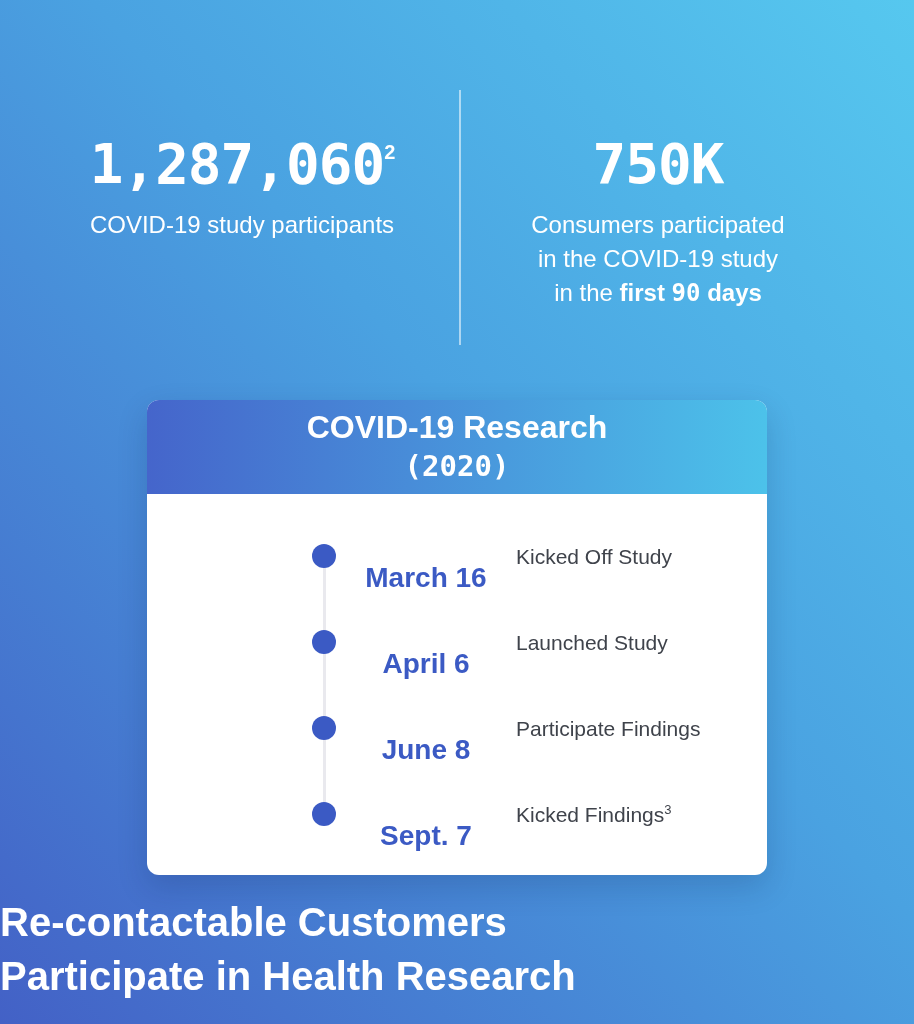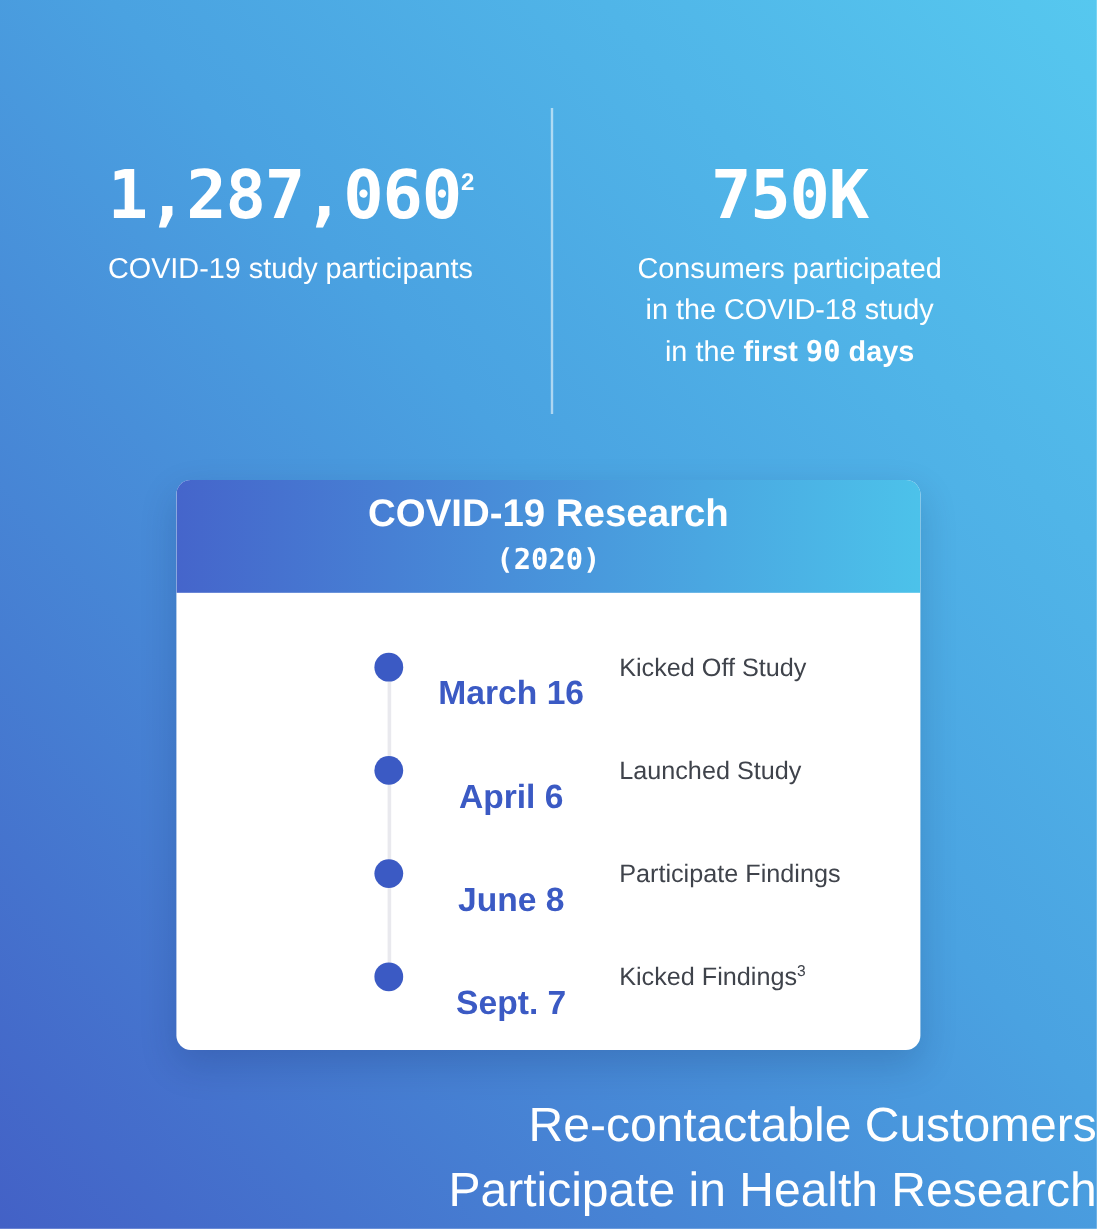--- a/index.html
+++ b/index.html
@@ -34,54 +34,54 @@
   
   .card {
     width:620px; margin:0 auto; border-radius:12px; background:var(--card-bg);
     box-shadow:0 12px 30px rgba(10,30,80,0.18); overflow:hidden;
   }
   .card-header {
     background:linear-gradient(to right, var(--header-start), var(--header-end));
     text-align:center; padding:7px 0 9px;
   }
   .card-title-1 { font-size:32px; font-weight:bold; line-height:40px; }
-  .card-title-2 { font-size:24px; font-weight:bold; line-height:38px; }
+  .card-title-2 { font-size:29px; font-weight:bold; line-height:38px; }
   .timeline { position:relative; padding:19px 0 18px; }
   .t-line { position:absolute; left:176px; top:62px; width:3px; height:258px; background:var(--timeline-line); }
   .t-row { display:flex; align-items:center; height:86px; }
   .t-dot {
     position:relative; z-index:1; margin-left:165px; width:24px; height:24px;
     border-radius:50%; background:var(--accent); flex:0 0 24px;
   }
   .t-date {
     width:180px; text-align:center; font-size:28px; font-weight:bold;
     color:var(--accent); white-space:nowrap;margin-top:44px;
   }
   .t-event { font-size:21px; color:var(--event-text); }
   .t-event sup { font-size:13px; }
 
   
-  .footer { margin-top:36px; text-align:right; font-size:40px; line-height:54px; font-weight:normal; }
+  .footer { margin-top:20px; text-align:left; font-size:40px; line-height:54px; font-weight:bold; }
 </style>
 </head>
 <body>
 
 <section class="stats">
   <div class="stat-col stat-left">
     <div class="stat-value num"><span>1,287,060</span><sup>2</sup></div>
     <div class="stat-label">COVID-19 study participants</div>
   </div>
 
   <div class="v-divider"></div>
 
   <div class="stat-col stat-right">
     <div class="stat-value num">750K</div>
     <div class="stat-label">
       <span>Consumers participated</span><br>
-      <span>in the COVID-18 study</span><br>
+      <span>in the COVID-19 study</span><br>
       <span>in the</span>
       <span class="b">first</span>
       <span class="b num">90</span>
       <span class="b">days</span>
     </div>
   </div>
 </section>
 
 <section class="card">
   <header class="card-header">

